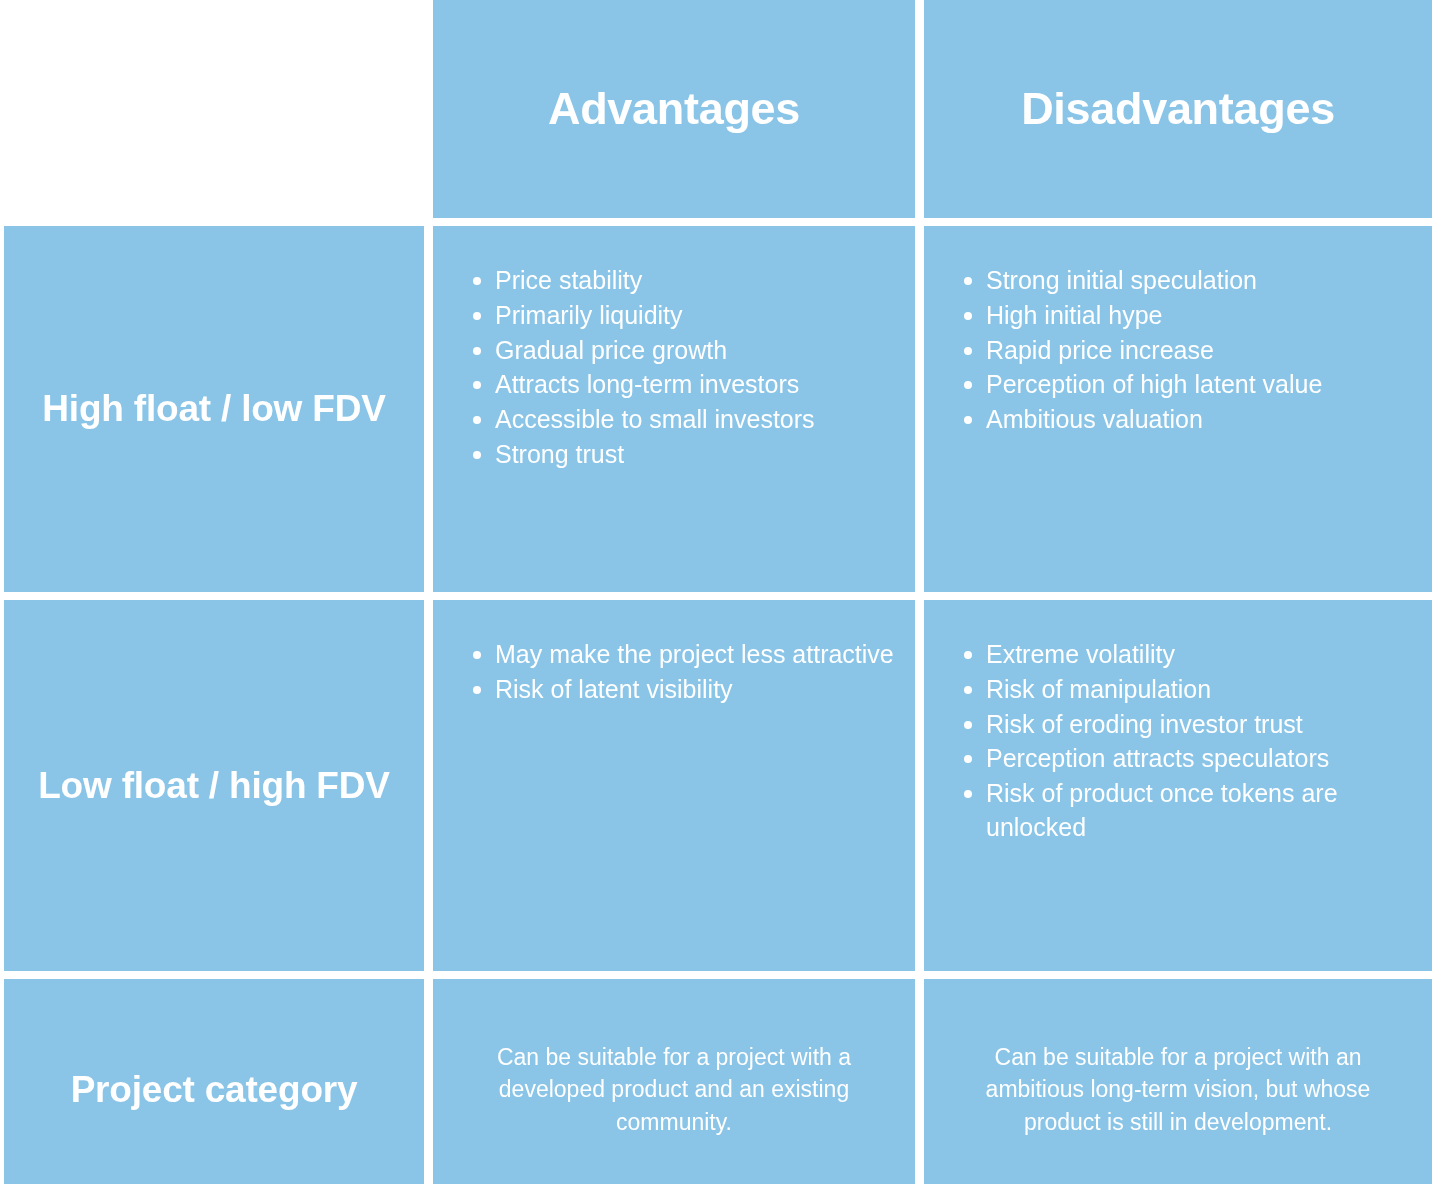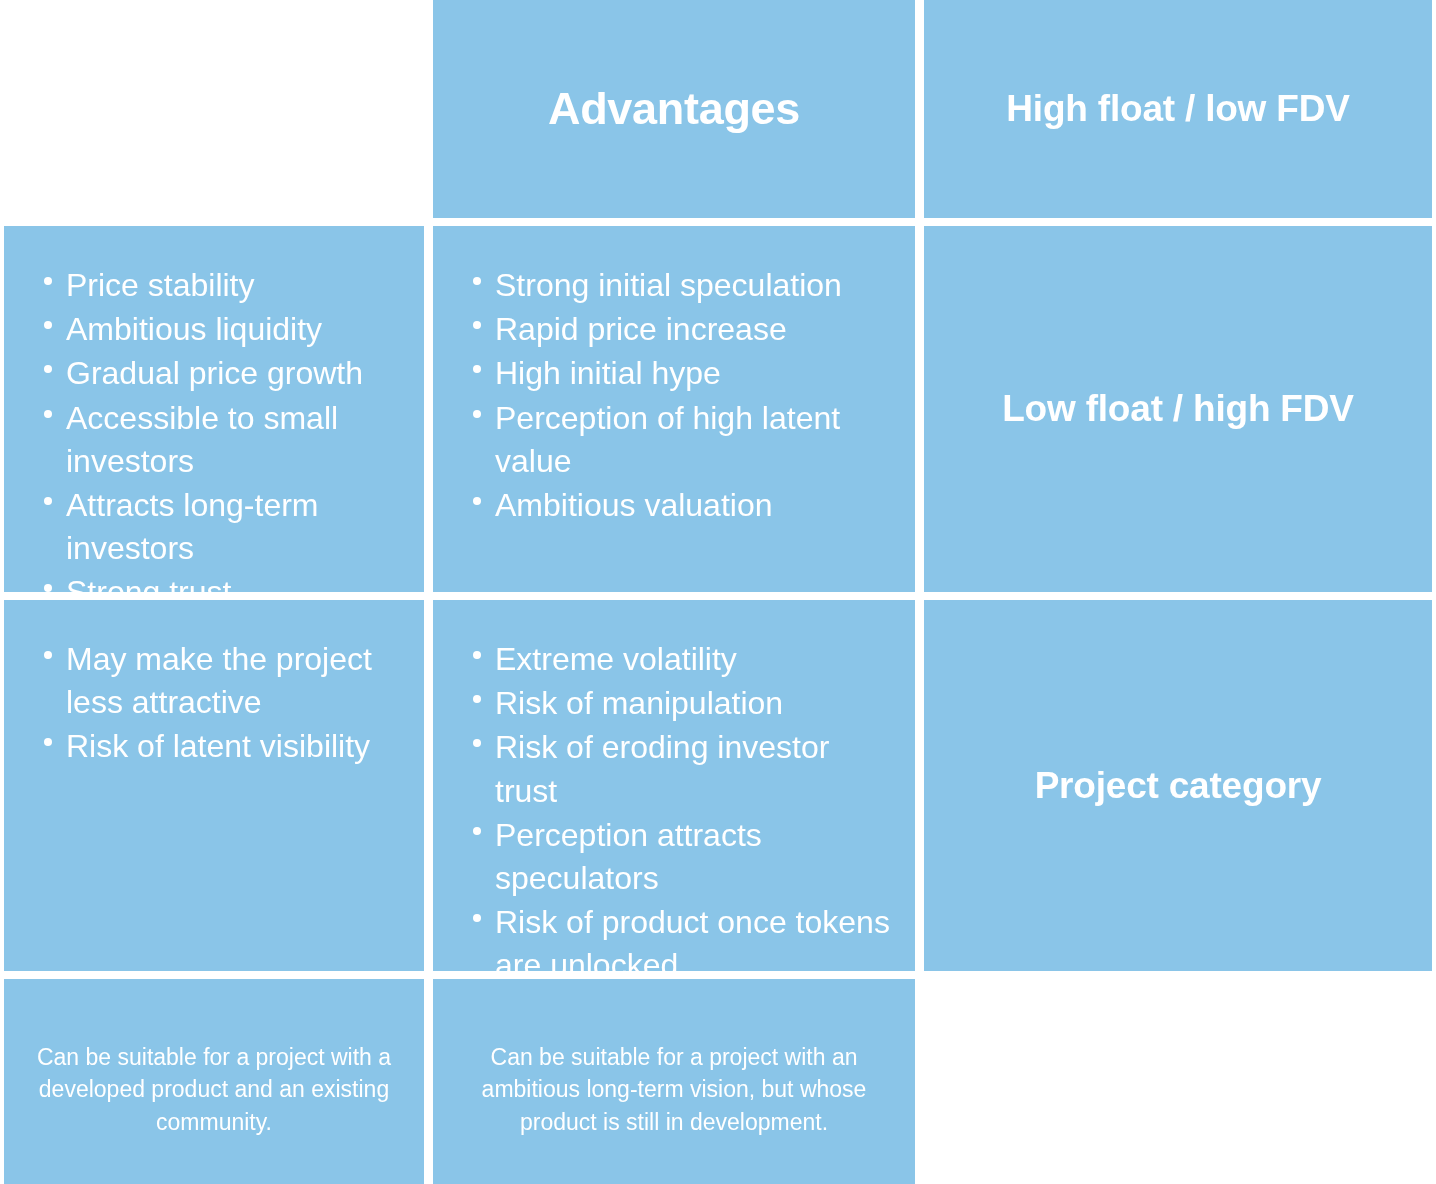--- a/index.html
+++ b/index.html
@@ -79,21 +79,21 @@
     display: block;
     padding: 38px 18px 0 18px;
   }
   ul.bullets {
     margin: 0;
     padding: 0 0 0 44px;
     list-style: none;
   }
   ul.bullets li {
     position: relative;
-    font-size: 32px;
+    font-size: 25px;
     line-height: 1.35;
     font-weight: normal;
     margin: 0 0 1px 0;
     padding: 0;
   }
   ul.bullets li::before {
     content: "";
     position: absolute;
     left: -22px;
     top: 13px;
@@ -121,41 +121,44 @@
 <body>
 
 <div id="comparison-table">
 
   <div class="cell blank"></div>
 
   <div class="cell header">
     <span class="header-label">Advantages</span>
   </div>
 
+  <div class="cell header">
+    <span class="header-label">Disadvantages</span>
+  </div>
 
   <div class="cell rowlabel">
     <span class="rowlabel-text">High float / low FDV</span>
   </div>
 
   <div class="cell listcell">
     <ul class="bullets">
       <li>Price stability</li>
-      <li>Ambitious liquidity</li>
+      <li>Primarily liquidity</li>
       <li>Gradual price growth</li>
+      <li>Attracts long-term investors</li>
       <li>Accessible to small investors</li>
-      <li>Attracts long-term investors</li>
       <li>Strong trust</li>
     </ul>
   </div>
 
   <div class="cell listcell">
     <ul class="bullets">
       <li>Strong initial speculation</li>
+      <li>High initial hype</li>
       <li>Rapid price increase</li>
-      <li>High initial hype</li>
       <li>Perception of high latent value</li>
       <li>Ambitious valuation</li>
     </ul>
   </div>
 
   <div class="cell rowlabel">
     <span class="rowlabel-text">Low float / high FDV</span>
   </div>
 
   <div class="cell listcell">

